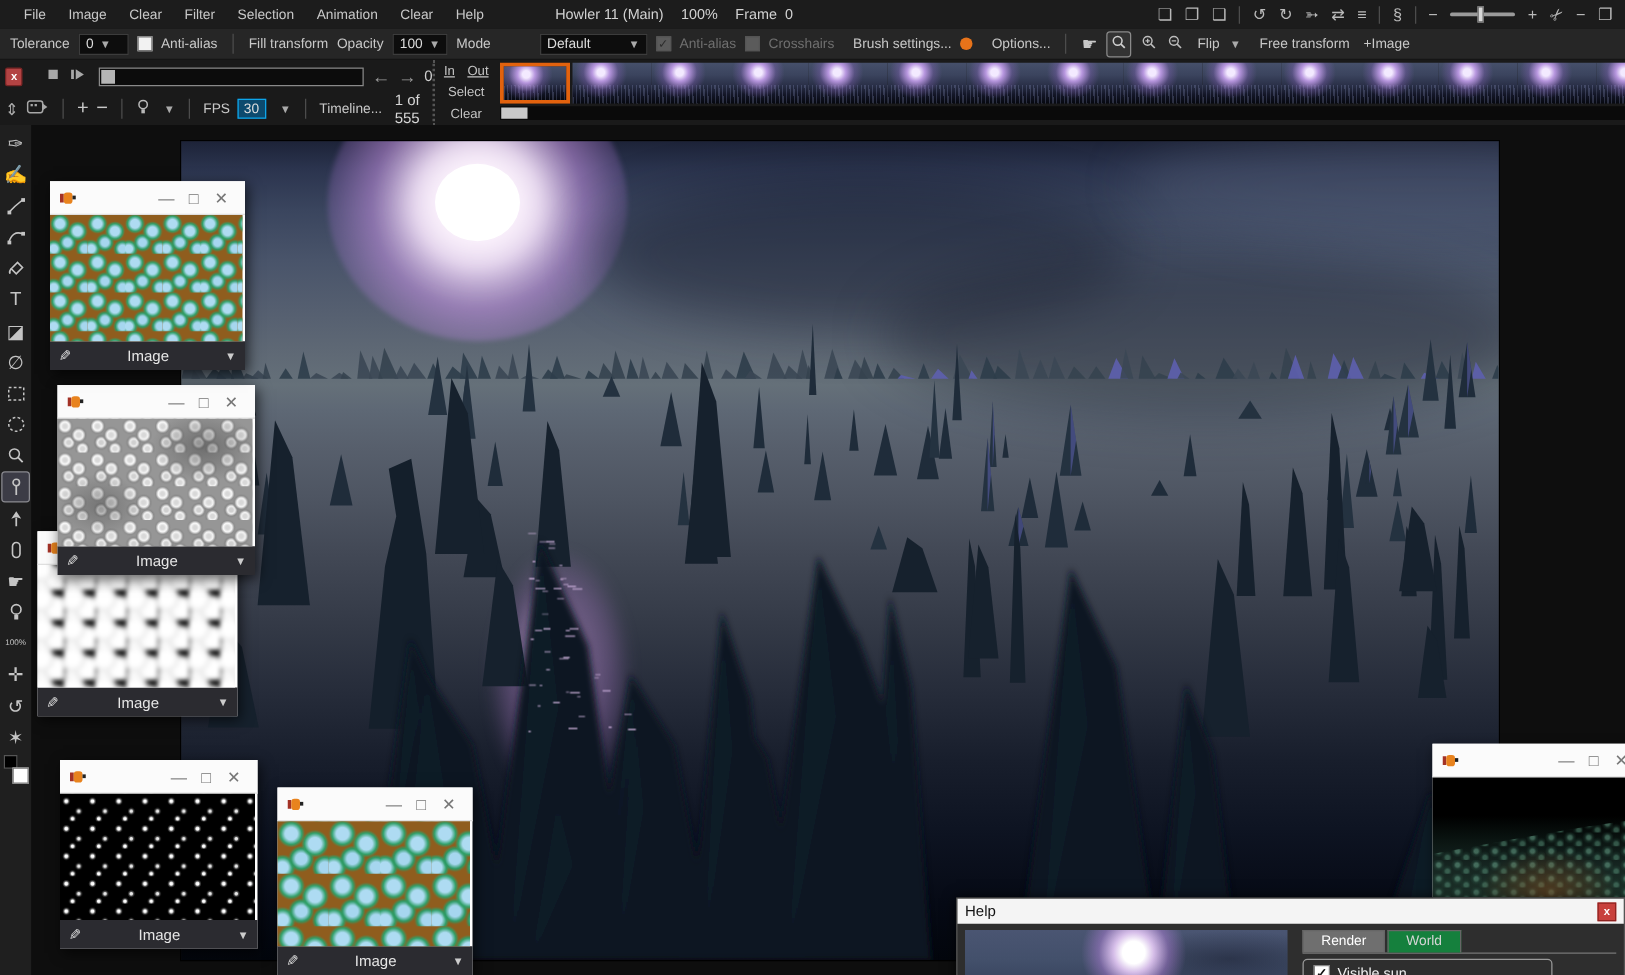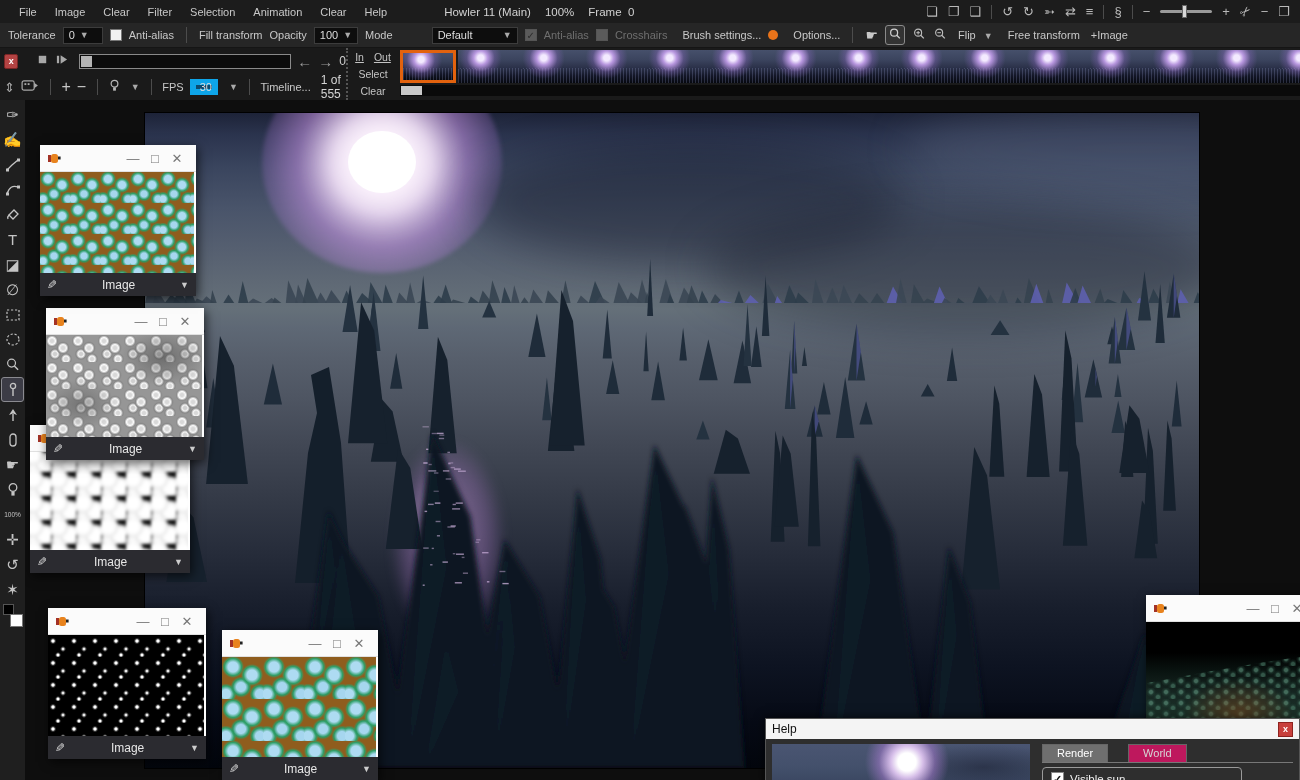--- a/index.html
+++ b/index.html
@@ -29,21 +29,21 @@
   
   #timeline{top:48px;height:52px;background:#1a1a1a;z-index:40;align-items:flex-start;}
   #t-left{width:348px;height:52px;border-right:2px dotted #555;}
   .t-row{height:26px;display:flex;align-items:center;gap:6px;padding-left:4px;font-size:11px;color:#c8c8c8;}
   #stop-x{width:15px;height:15px;background:#b34343;border:1px solid #7a2525;color:#fff;font-size:9px;font-weight:bold;
      display:flex;align-items:center;justify-content:center;border-radius:2px;}
   .tp-ic{color:#a9a9a9;font-size:12px;}
   #tslider{width:222px;height:15px;background:#0c0c0c;border:1px solid #8a8a8a;position:relative;margin-left:4px;}
   #tslider .handle{position:absolute;left:1px;top:1px;width:11px;height:11px;background:#b5b5b5;}
   .nav-arrow{color:#9d9d9d;font-size:15px;font-weight:bold;line-height:1;}
-  #fps-box{background:#0c4a6e;border:6px solid #0ea5e9;color:#ddd;width:30px;height:16px;display:inline-flex;
+  #fps-box{background:#0c4a6e;border:1px solid #0ea5e9;color:#ddd;width:30px;height:16px;display:inline-flex;
      align-items:center;padding-left:4px;}
   #inout{width:50px;display:flex;flex-direction:column;align-items:center;font-size:10.5px;color:#c4c4c4;
      height:52px;justify-content:space-between;padding:3px 0;}
   #inout .r{display:flex;gap:10px;text-decoration:underline;}
   #filmstrip-wrap{flex:1;height:52px;position:relative;}
   #filmstrip{position:absolute;left:2px;top:2px;right:0;height:33px;display:flex;overflow:hidden;}
   .thumb{width:63px;height:33px;flex:0 0 auto;
     background-image:
       radial-gradient(circle at 36% 24%, #f3eaff 0px, #f3eaff 3px, rgba(205,165,245,.85) 7px, rgba(150,110,205,.3) 14px, transparent 21px),
       repeating-linear-gradient(88deg, rgba(165,175,225,.22) 0 1px, transparent 1px 3px),
@@ -140,22 +140,22 @@
   #rd-title{height:20px;background:#f4f4f4;color:#111;font-size:12px;display:flex;align-items:center;padding:0 6px;}
   #rd-close{margin-left:auto;width:15px;height:15px;background:#c8403c;border:1px solid #8e2320;color:#fff;
     font-size:9px;font-weight:bold;display:flex;align-items:center;justify-content:center;}
   #rd-body{position:relative;height:50px;}
   #rd-preview{position:absolute;left:6px;top:5px;width:258px;height:42px;
     background:
       radial-gradient(circle at 135px 18px, #fff 0 9px, rgba(240,210,255,.85) 16px, rgba(200,140,240,.4) 28px, transparent 42px),
       radial-gradient(ellipse 120px 30px at 82% 55%, rgba(25,30,48,.55), transparent 75%),
       linear-gradient(180deg,#4a5572 0%,#43506b 55%,#39455f 100%);}
   #rd-right{position:absolute;left:276px;top:5px;right:6px;}
-  .tabrow{display:flex;gap:20px;border-bottom:1px solid #777;}
-  .tab{font-size:11px;padding:2px 14px 3px;background:#be185d;color:#d6d6d6;border:1px solid #666;border-bottom:none;}
+  .tabrow{display:flex;gap:2px;border-bottom:1px solid #777;}
+  .tab{font-size:11px;padding:2px 14px 3px;background:#15803d;color:#d6d6d6;border:1px solid #666;border-bottom:none;}
   .tab.active{background:#6f6f6f;color:#fff;}
   #rd-group{margin-top:4px;border:1px solid #9a9a9a;border-radius:4px;padding:4px 8px;display:flex;
     align-items:center;gap:6px;color:#f0f0f0;font-size:11.5px;width:200px;}
   #rd-check{width:13px;height:13px;background:#fff;border:1px solid #888;color:#111;font-size:11px;
     line-height:12px;text-align:center;font-weight:bold;}
   .howler-ic{display:block;}
 </style>
 </head>
 <body>
 

